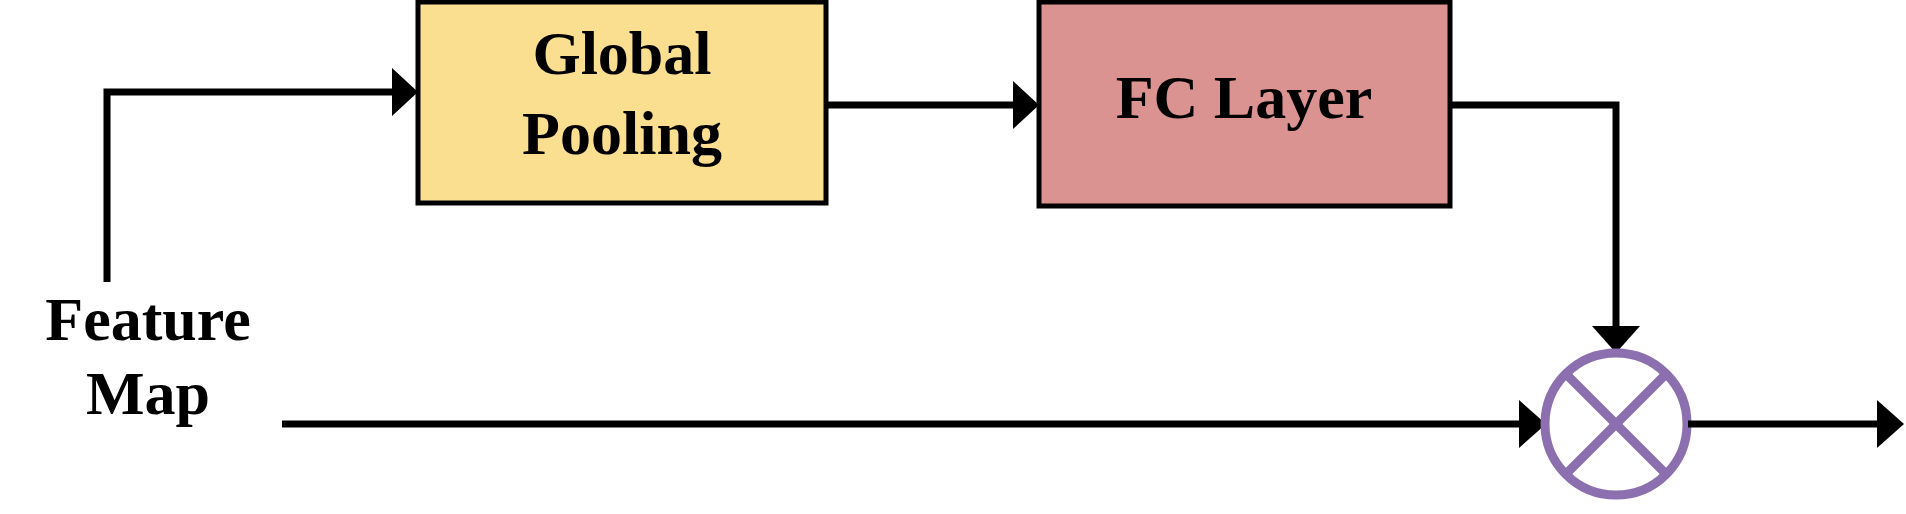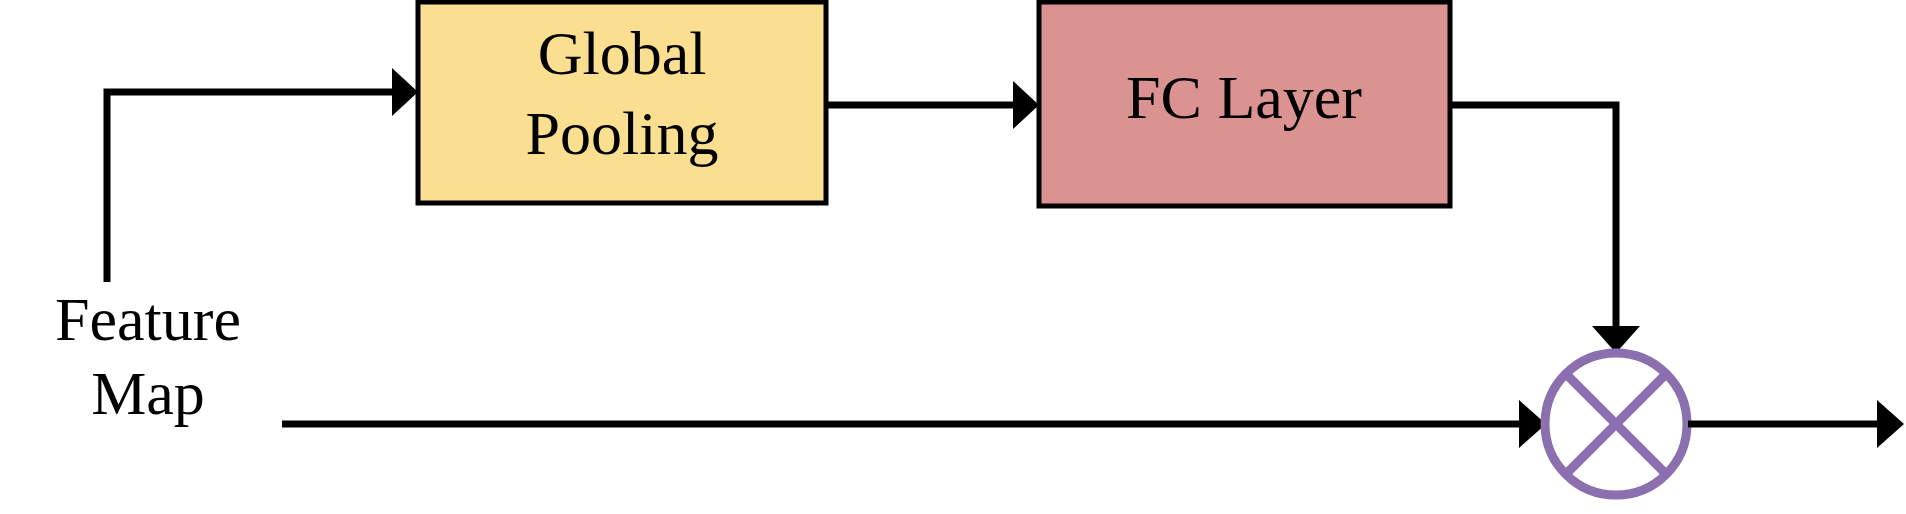--- a/index.html
+++ b/index.html
@@ -10,20 +10,21 @@
   }
   body {
     font-family: "Liberation Serif", serif;
   }
   #canvas {
     position: relative;
     width: 1906px;
     height: 514px;
     background: #ffffff;
     overflow: hidden;
+    font-weight: bold;
   }
   #diagram-svg {
     position: absolute;
     top: 0;
     left: 0;
     width: 1906px;
     height: 514px;
   }
   .box-label {
     font-family: "Liberation Serif", serif;

